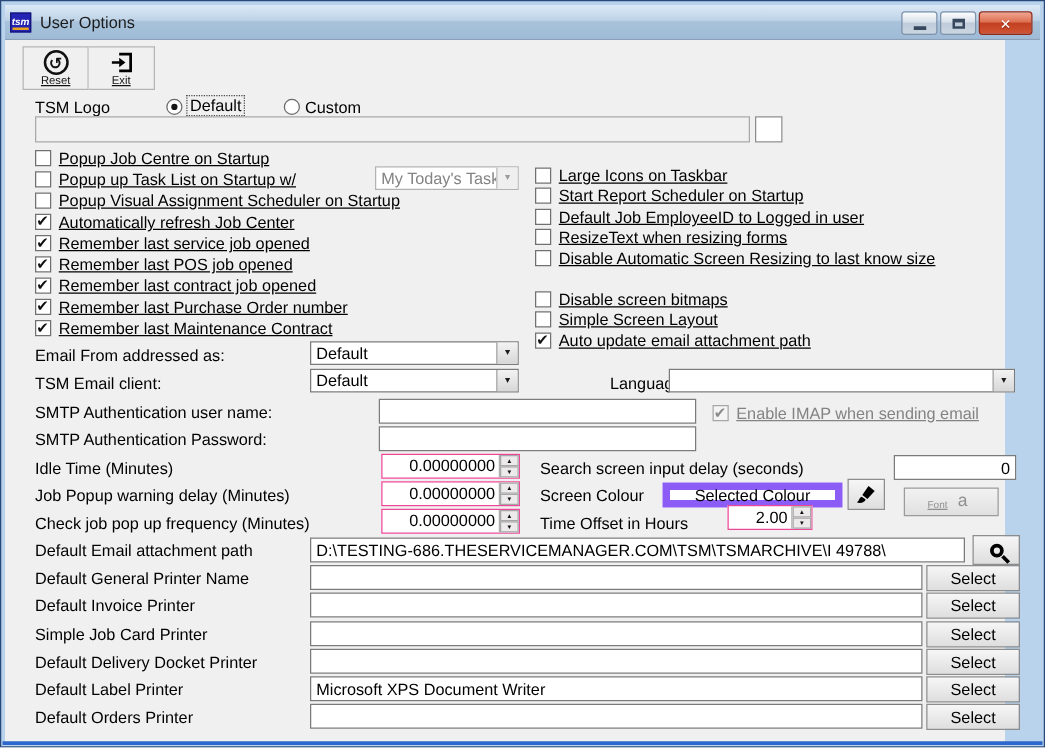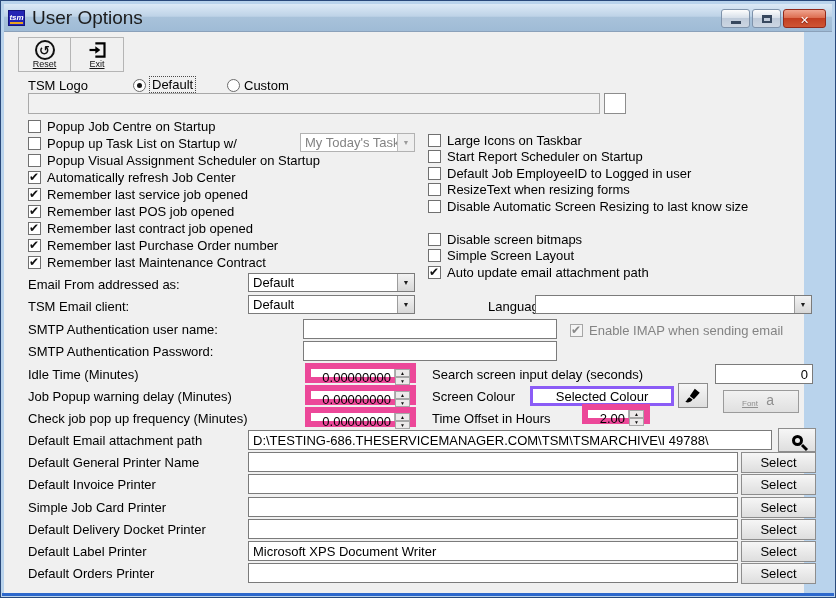--- a/index.html
+++ b/index.html
@@ -10,21 +10,21 @@
   .window::after { content:""; position:absolute; left:1px; right:1px; bottom:1px; height:3px;
                    background:#2d68cc; }
 
   .titlebar { position:relative; height:28px;
               background:linear-gradient(#dce9f6 0%, #bed3e7 45%, #a8c2da 50%, #9fbbd6 100%);
               border-bottom:1px solid #8ba1ba; display:flex; align-items:center; }
   .app-icon { width:17px; height:16px; margin-left:4px; background:#2424b4; border:1px solid #14147a;
               position:relative; display:flex; align-items:center; justify-content:center; }
   .app-icon span { color:#fff; font-size:8px; font-weight:bold; font-style:italic; line-height:8px; }
   .app-icon::after { content:""; position:absolute; left:1px; right:1px; bottom:1px; height:2px; background:#e8a31e; }
-  .title { font-size:19px; color:#1c1c1c; margin-left:7px; }
+  .title { font-size:13px; color:#1c1c1c; margin-left:7px; }
   .win-controls { position:absolute; right:6px; top:5px; display:flex; gap:2px; }
   .wbtn { height:19px; border-radius:3px; border:1px solid #7f93ab; display:flex; align-items:center;
           justify-content:center; background:linear-gradient(#fdfdfd, #d8e0ea 45%, #bfcbda 50%, #ccd6e2); }
   .wbtn.min, .wbtn.max { width:29px; }
   .wbtn.close { width:43px; border-color:#93291a;
           background:linear-gradient(#f0a590 0%, #dd6f52 45%, #c33f22 50%, #cf5533 100%); }
   .glyph-min { width:10px; height:3px; background:#37485e; margin-top:8px; }
   .glyph-max { width:10px; height:8px; border:2px solid #37485e; border-top-width:3px; background:transparent; }
   .glyph-close::after { content:"✕"; color:#fff; font-size:11px; font-weight:bold; text-shadow:0 1px 1px #7c1d10; }
 
@@ -50,54 +50,54 @@
   .rlab { position:absolute; font-size:13px; white-space:nowrap; }
   .rlab.focus-dotted { outline:1px dotted #4a4a4a; padding:0 2px; }
 
   
   .cb { position:absolute; display:flex; align-items:center; gap:6px; height:15px; }
   .box { width:13px; height:13px; background:#fff; border:1px solid #707070; position:relative; flex:none; }
   .box.checked::after { content:"✔"; position:absolute; left:0px; top:-2px; font-size:12px;
                         font-weight:bold; color:#101010; line-height:14px; }
   .box.disabled { border-color:#a6a6a6; background:#f4f4f4; }
   .box.disabled.checked::after { color:#8a8a8a; }
-  .cb .lbl { font-size:13px; white-space:nowrap; }
+  .cb .lbl { font-size:13px; white-space:nowrap;text-decoration:underline; }
   .cb .lbl.gray { color:#838383; }
 
   
   .tbox { position:absolute; background:#fff; border:1px solid #7b7b7b; font-size:13px; color:#000;
           padding:2px 4px; white-space:nowrap; overflow:hidden; }
   .tbox.disabled { background:#f1f1f1; border-color:#a9a9a9; }
   .tbox.right { text-align:right; }
 
   
   .combo { position:absolute; background:#fff; border:1px solid #7b7b7b; display:flex; align-items:stretch; }
   .combo .val { flex:1; font-size:13px; padding:1px 4px; overflow:hidden; white-space:nowrap; }
   .combo .cbtn { width:17px; border-left:1px solid #9c9c9c; background:linear-gradient(#f3f3f3,#d7d7d7);
                  display:flex; align-items:center; justify-content:center; }
   .combo .cbtn::after { content:"▼"; font-size:7px; color:#1c1c1c; }
   .combo.disabled { border-color:#b2b2b2; }
   .combo.disabled .val { color:#838383; }
   .combo.disabled .cbtn { background:#efefef; border-left-color:#bdbdbd; }
   .combo.disabled .cbtn::after { color:#9a9a9a; }
 
   
-  .spin { position:absolute; background:#fff; border:6px solid #ec4899; display:flex; }
+  .spin { position:absolute; background:#fff; border:1px solid #ec4899; display:flex; }
   .spin .num { flex:1; font-size:13px; text-align:right; padding:1px 3px; }
   .spin .ud { width:16px; display:flex; flex-direction:column; border-left:1px solid #aeaeae; }
   .spin .ud span { flex:1; background:#eceaea; border:1px solid #a7a7a7; display:flex;
                    align-items:center; justify-content:center; }
   .spin .ud .u::after { content:"▲"; font-size:5px; color:#111; }
   .spin .ud .d::after { content:"▼"; font-size:5px; color:#111; }
 
   
   .btn97 { position:absolute; background:linear-gradient(#f6f6f6,#dedede); border:1px solid #8d8d8d;
            font-size:13px; color:#000; text-align:center; display:flex; align-items:center; justify-content:center; }
 
-  .colour-panel { position:absolute; background:#fff; border:3px solid #8b5cf6; display:flex;
+  .colour-panel { position:absolute; background:#fff; border:6px solid #8b5cf6; display:flex;
                   align-items:center; justify-content:center; font-size:13px; }
 
   .mag-ic { width:11px; height:11px; border:3px solid #000; border-radius:50%; position:relative; display:block; }
   .mag-ic::after { content:""; position:absolute; width:3px; height:7px; background:#000;
                    transform:rotate(-45deg); left:8px; top:6px; }
 
   .font-btn { position:absolute; background:linear-gradient(#f2f2f2,#e0e0e0); border:1px solid #9b9b9b; }
   .font-a { position:absolute; right:24px; top:1px; font-size:14px; color:#8f8f8f; }
   .font-word { position:absolute; left:18px; top:8px; font-size:8px; color:#8f8f8f; text-decoration:underline; }
 </style>

